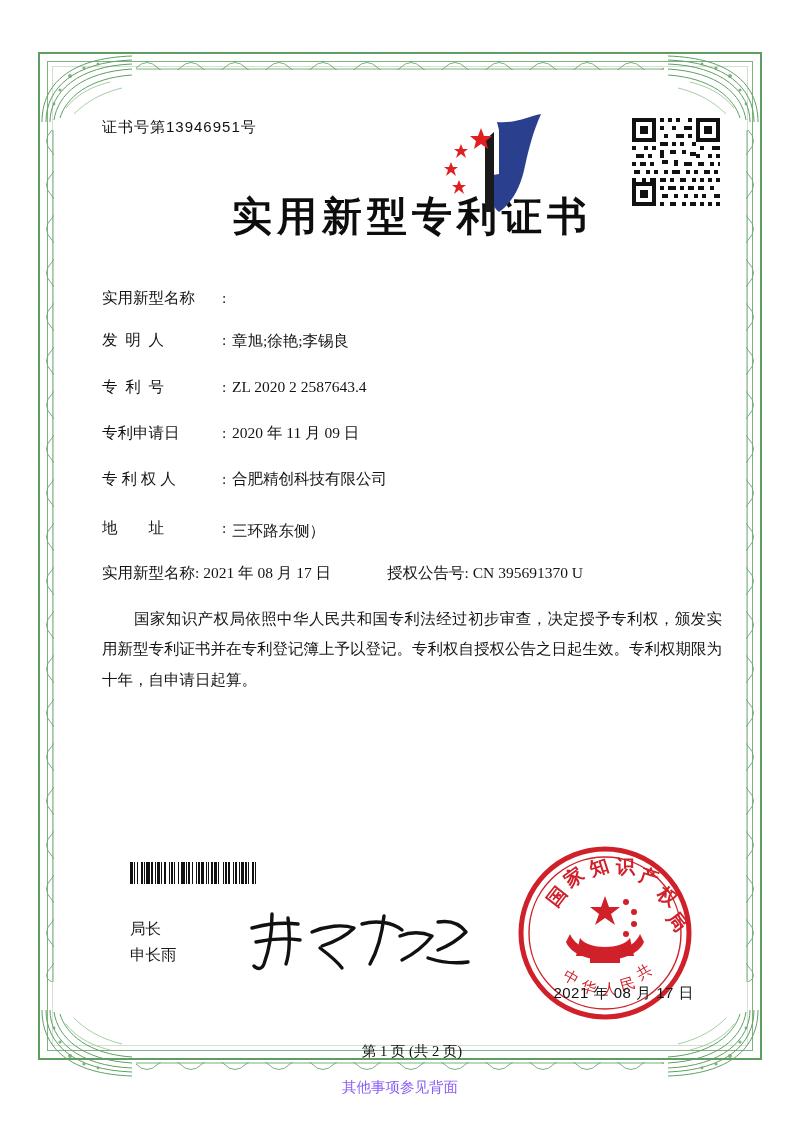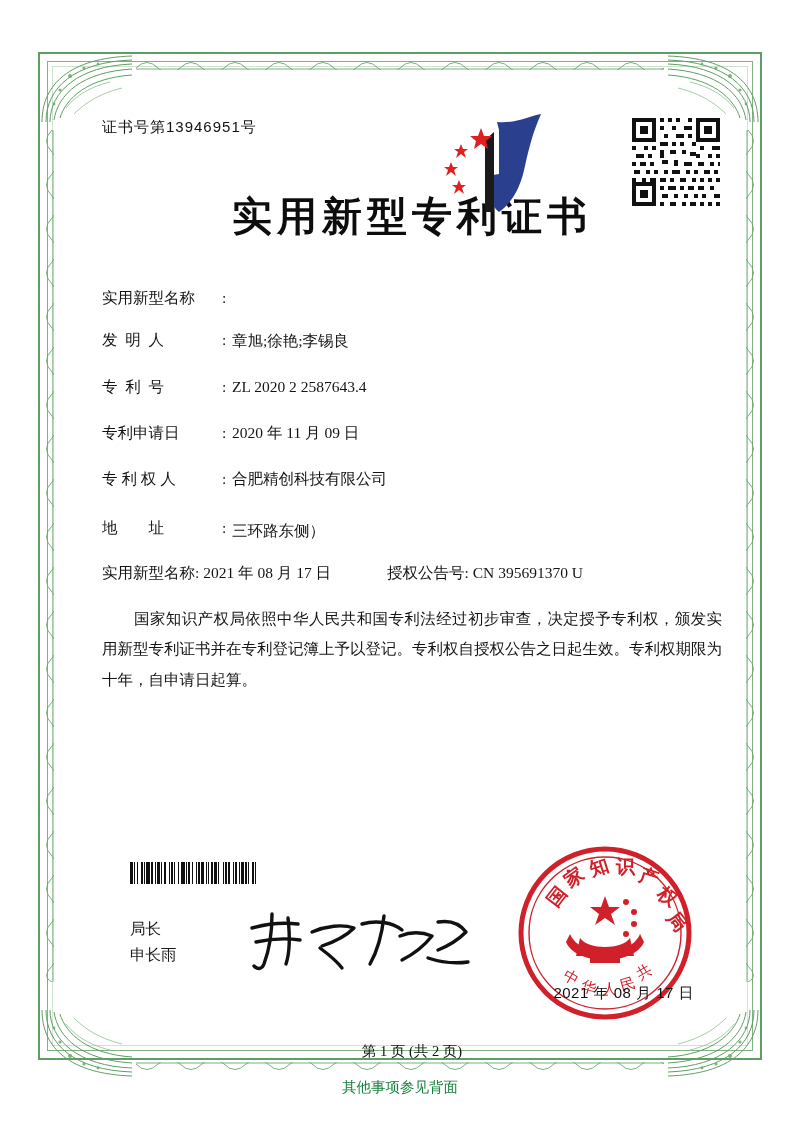--- a/index.html
+++ b/index.html
@@ -235,21 +235,21 @@
     color: #111;
   }
 
   .footer-note {
     position: absolute;
     left: 0;
     right: 0;
     top: 1078px;
     text-align: center;
     font-size: 14.5px;
-    color: #15803d;
+    color: #8b5cf6;
   }
 </style>
 </head>
 <body>
 
 <div class="page">
 
   <div class="border-outer"></div>
   <div class="border-inner"></div>
   <div class="border-hair"></div>

